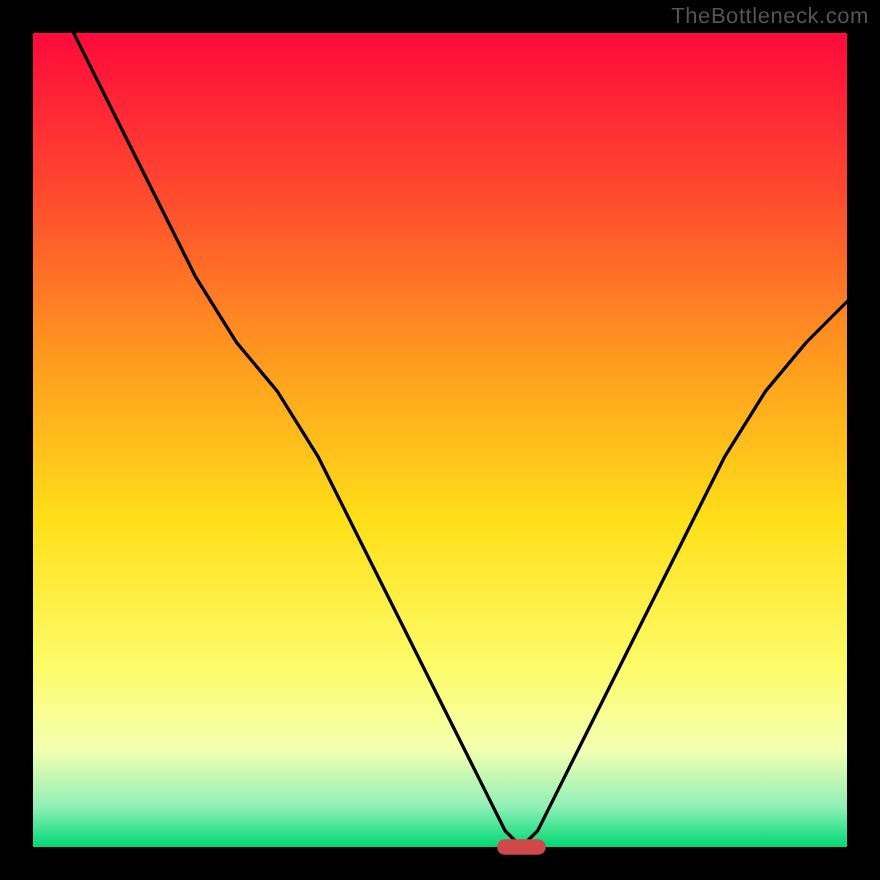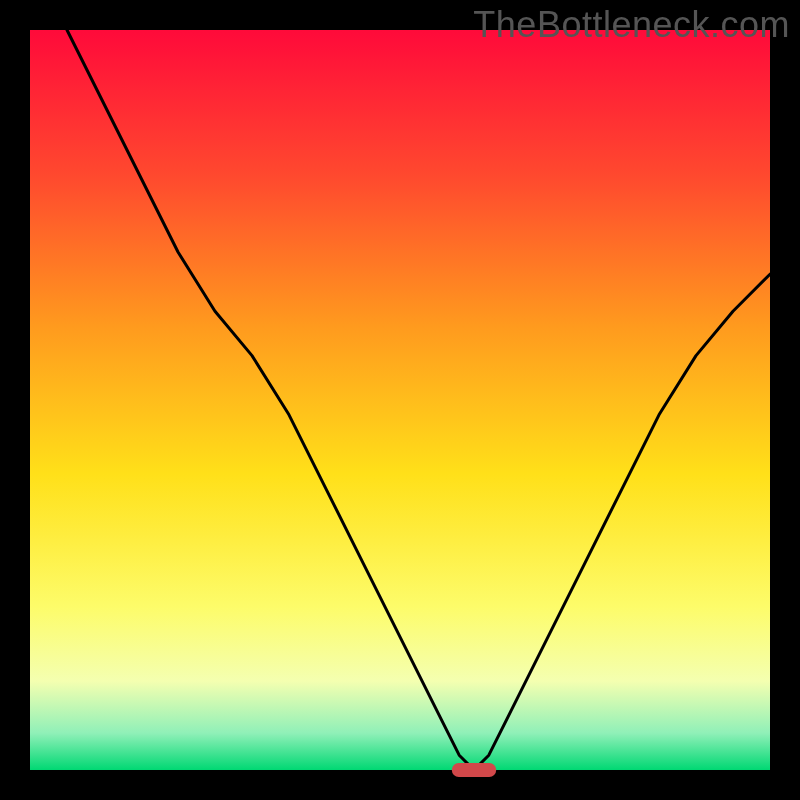--- a/index.html
+++ b/index.html
@@ -13,21 +13,21 @@
   }
   .frame {
     position: relative;
     width: 800px;
     height: 800px;
   }
   .watermark {
     position: absolute;
     top: 4px;
     right: 10px;
-    font-size: 36px;
+    font-size: 20px;
     font-weight: 400;
     color: #555;
     letter-spacing: 0.5px;
     z-index: 10;
   }
   svg.plot {
     display: block;
   }
   .marker {
     fill: #d1484a;

